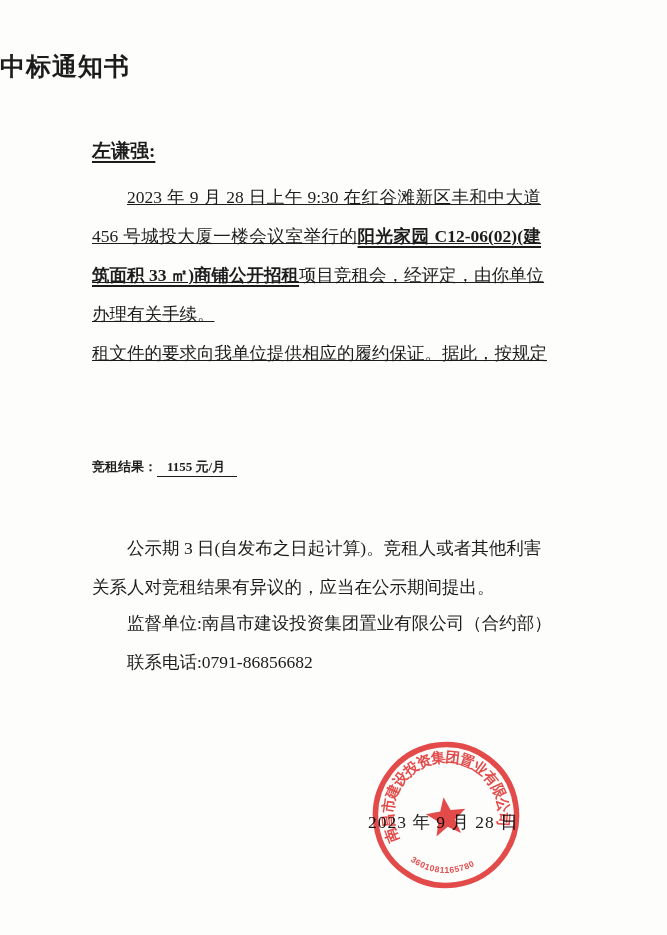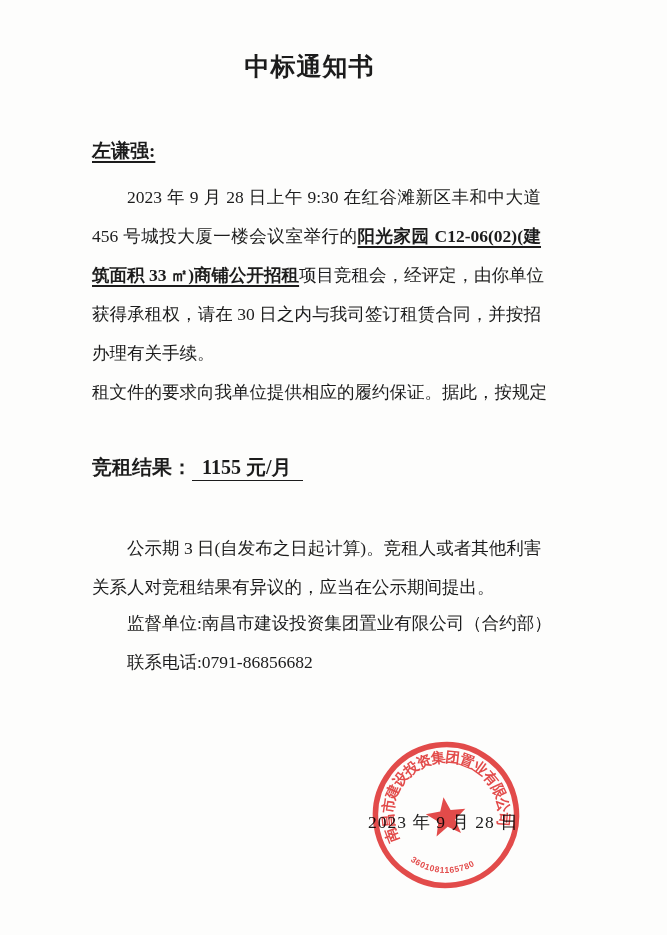--- a/index.html
+++ b/index.html
@@ -12,21 +12,21 @@
     position: relative;
     width: 667px;
     height: 935px;
     background: #fdfdfc;
     color: #1c1c1c;
     overflow: hidden;
   }
   .doc-title {
     position: absolute;
     top: 50px; left: 0; width: 619px;
-    text-align: center;
+    text-align: left;
     font-size: 25px;
     font-weight: bold;
     letter-spacing: 1px;
   }
   .addressee {
     position: absolute;
     top: 138px; left: 92px;
     font-size: 19px;
     font-weight: bold;
     text-decoration: underline;
@@ -43,32 +43,32 @@
     height: 39px;
     line-height: 39px;
     text-align: justify;
     text-align-last: justify;
     white-space: nowrap;
   }
   .para .pline.last {
     text-align-last: left;
   }
   .para .pline.indent { padding-left: 35px; }
-  .p1 { top: 178px; }
+  .p1 { top: 178px; text-decoration: underline; }
   .p2 { top: 529px; }
   .em {
     font-weight: bold;
     text-decoration: underline;
     text-underline-offset: 4px;
     text-decoration-thickness: 1.5px;
   }
   .result-line {
     position: absolute;
     top: 452px; left: 92px;
-    font-size: 20px;
+    font-size: 13px;
     font-weight: bold;
     line-height: 30px;
   }
   .result-value {
     border-bottom: 1.5px solid #1c1c1c;
     padding: 0 12px 2px 10px;
   }
   .single-line {
     position: absolute;
     font-size: 17.5px;
@@ -93,21 +93,20 @@
 <div class="page">
 
   <div class="doc-title">中标通知书</div>
 
   <div class="addressee">左谦强:</div>
 
   <div class="para p1">
     <div class="pline indent"><span>2023 年 9 月 28 日上午 9:30 在红谷滩新区丰和中大道</span><span class="em"></span><span></span></div>
     <div class="pline"><span>456 号城投大厦一楼会议室举行的</span><span class="em">阳光家园 C12-06(02)(建</span><span></span></div>
     <div class="pline"><span></span><span class="em">筑面积 33 ㎡)商铺公开招租</span><span>项目竞租会，经评定，由你单位</span></div>
-    <div class="pline"><span>获得承租权，请在 30 日之内与我司签订租赁合同，并按招</span><span class="em"></span><span></span></div>
     <div class="pline last"><span>办理有关手续。</span></div>
     <div class="pline"><span>租文件的要求向我单位提供相应的履约保证。据此，按规定</span><span class="em"></span><span></span></div>
   </div>
 
   <div class="result-line">
     <span>竞租结果：</span><span class="result-value">1155 元/月</span>
   </div>
 
   <div class="para p2">
     <div class="pline indent"><span>公示期 3 日(自发布之日起计算)。竞租人或者其他利害</span></div>

